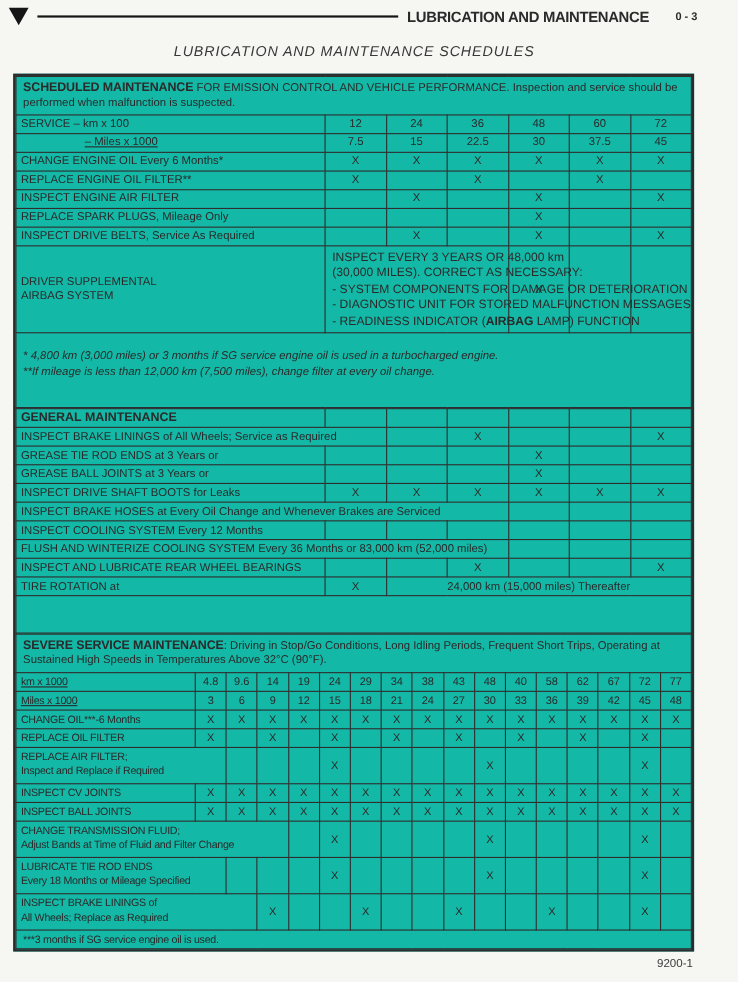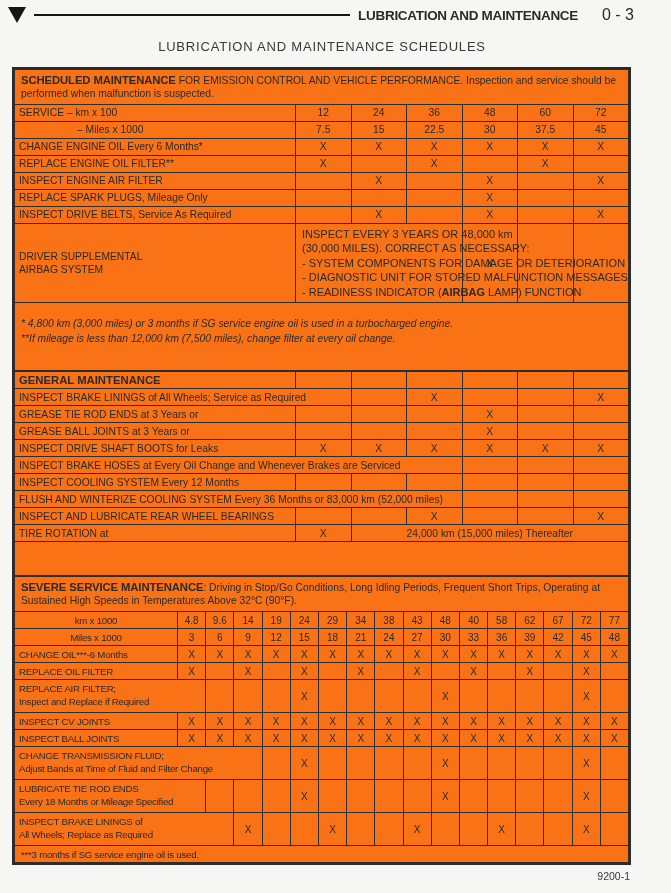--- a/index.html
+++ b/index.html
@@ -5,33 +5,33 @@
   * { margin:0; padding:0; box-sizing:border-box; }
   html,body { background:#f6f6f3; }
   body { width:671px; height:893px; font-family:"Liberation Sans",sans-serif; color:#2a2a2a; }
   .page { width:644px; height:893px; padding-top:6px; overflow:hidden; }
 
   
   .hdr { display:flex; align-items:center; height:18px; margin:0 10px 0 8px; }
   .tri { width:0; height:0; border-left:9px solid transparent; border-right:9px solid transparent; border-top:16px solid #151515; margin-right:8px; }
   .rule { flex:1; height:2px; background:#151515; margin-right:8px; }
   .hdr-title { font-weight:bold; font-size:13.5px; letter-spacing:-0.3px; margin-right:24px; white-space:nowrap; }
-  .hdr-page { font-weight:normal; font-size:16px; white-space:nowrap; }
-  .doc-title { text-align:center; font-size:13px; letter-spacing:0.8px; margin-top:15px; color:#383838; }
+  .hdr-page { font-weight:bold; font-size:10px; white-space:nowrap; }
+  .doc-title { text-align:center; font-style:italic; font-size:13px; letter-spacing:0.8px; margin-top:15px; color:#383838; }
 
   
-  .box { margin:13px 13px 0 12px; border:2px solid #2b2b2b; background:#f97316; }
+  .box { margin:13px 13px 0 12px; border:2px solid #2b2b2b; background:#14b8a6; }
   table { width:100%; border-collapse:collapse; table-layout:fixed; }
   td { border:1px solid #2e2e2e; font-size:10.3px; padding:1px 4px; height:17px; vertical-align:middle; }
   .band { padding:3px 6px; line-height:1.25; }
   .band b { font-size:11.3px; letter-spacing:-0.1px; }
   .lbl { text-align:left; }
-  .ind { padding-left:62px; }
+  .ind { padding-left:62px;text-decoration:underline; }
   .c { text-align:center; padding:1px 0; }
-  .cen { text-align:center; }
+  .cen { text-align:left;text-decoration:underline; }
   .pre { white-space:pre-line; line-height:1.3; }
   .desc { font-size:11px; line-height:1.32; padding:3px 6px; vertical-align:middle; }
   .desc div { white-space:nowrap; }
   .airbag td { height:76px; }
   .fnband { height:68px; vertical-align:top; padding:14px 6px 4px 6px; line-height:1.45;font-style:italic; }
   .spacer { height:34px; }
   .fnrow { height:17px; padding:2px 6px;margin-left:20px; }
   .t3 .lbl { font-size:9.7px; letter-spacing:-0.25px; }
   .t3 .c { font-size:10px; }
   .t3 .two td { height:33px; }

